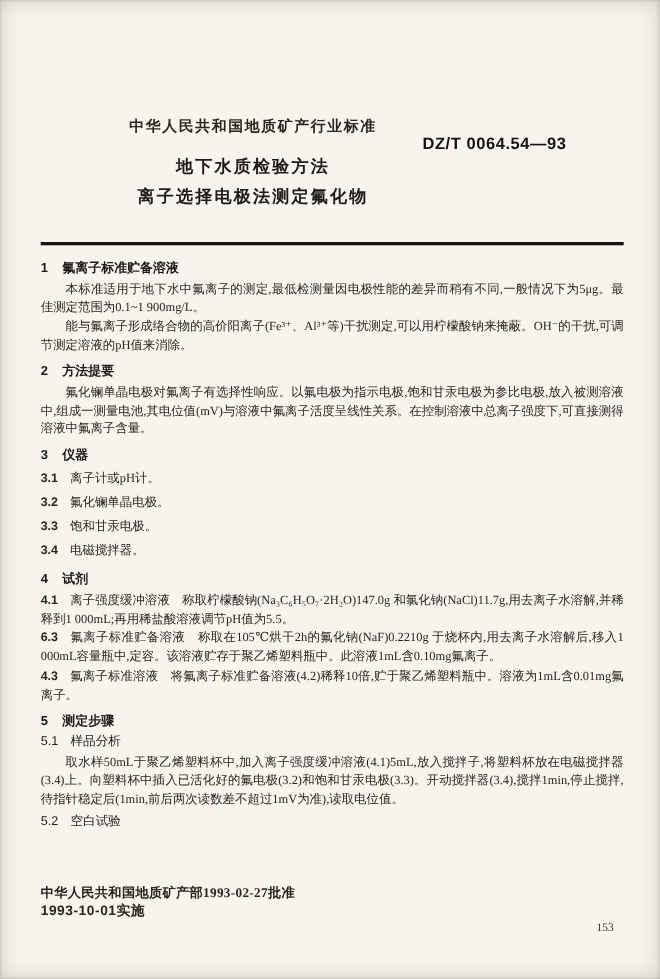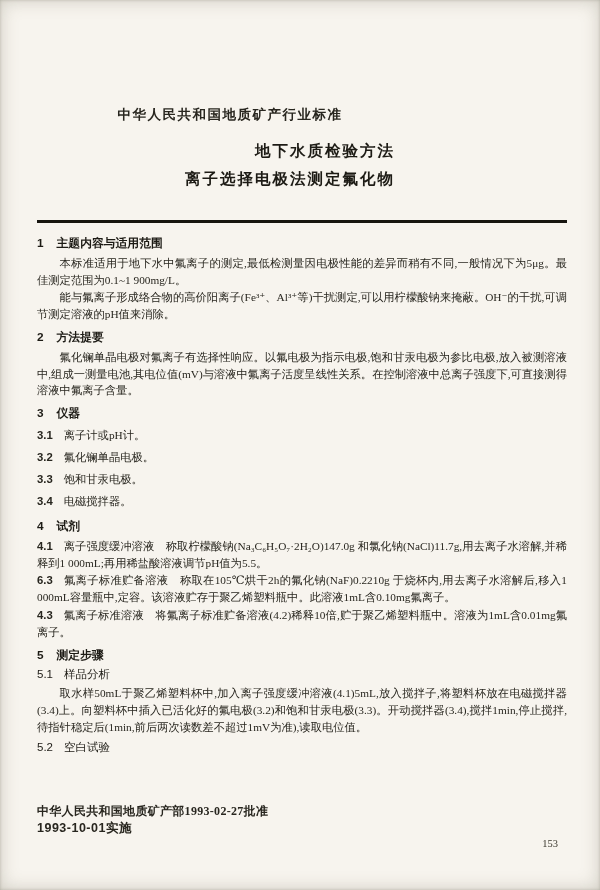--- a/index.html
+++ b/index.html
@@ -23,21 +23,21 @@
   
   .doc-header { position: relative; padding-top: 106px; }
   .header-left { width: 330px; margin-left: 28px; text-align: center; }
   .standard-type {
     font-family: "Liberation Sans", "DejaVu Sans", sans-serif;
     font-size: 13.5px; font-weight: bold; letter-spacing: 1.5px;
   }
   .doc-title {
     font-family: "Liberation Sans", "DejaVu Sans", sans-serif;
     font-size: 15.5px; font-weight: bold; letter-spacing: 2px;
-    margin-top: 7px; color: #1d1b15; text-align: right;
+    margin-top: 7px; color: #1d1b15;
   }
   .doc-title.t1 { margin-top: 17px; }
   .standard-number {
     position: absolute; top: 122px; right: 52px;
     font-family: "Liberation Sans", "DejaVu Sans", sans-serif;
     font-size: 15px; font-weight: bold; letter-spacing: 0.5px;
     color: #15130e;
   }
   .header-rule {
     margin-top: 30px;
@@ -91,29 +91,30 @@
 
 <div class="paper">
   <div class="content">
 
     <div class="doc-header">
       <div class="header-left">
         <div class="standard-type">中华人民共和国地质矿产行业标准</div>
         <div class="doc-title t1">地下水质检验方法</div>
         <div class="doc-title">离子选择电极法测定氟化物</div>
       </div>
+      <div class="standard-number">DZ/T 0064.54—93</div>
     </div>
 
     <div class="header-rule"></div>
 
     <div class="body">
 
       <div class="sec">
         <div class="sec-heading">
-          <span class="num">1</span><span>主题内容与适用范围</span>
+          <span class="num">1</span><span>氟离子标准贮备溶液</span>
         </div>
         <p class="para">本标准适用于地下水中氟离子的测定,最低检测量因电极性能的差异而稍有不同,一般情况下为5μg。最佳测定范围为0.1~1 900mg/L。</p>
         <p class="para">能与氟离子形成络合物的高价阳离子(Fe³⁺、Al³⁺等)干扰测定,可以用柠檬酸钠来掩蔽。OH⁻的干扰,可调节测定溶液的pH值来消除。</p>
       </div>
 
       <div class="sec">
         <div class="sec-heading">
           <span class="num">2</span><span>方法提要</span>
         </div>
         <p class="para">氟化镧单晶电极对氟离子有选择性响应。以氟电极为指示电极,饱和甘汞电极为参比电极,放入被测溶液中,组成一测量电池,其电位值(mV)与溶液中氟离子活度呈线性关系。在控制溶液中总离子强度下,可直接测得溶液中氟离子含量。</p>

